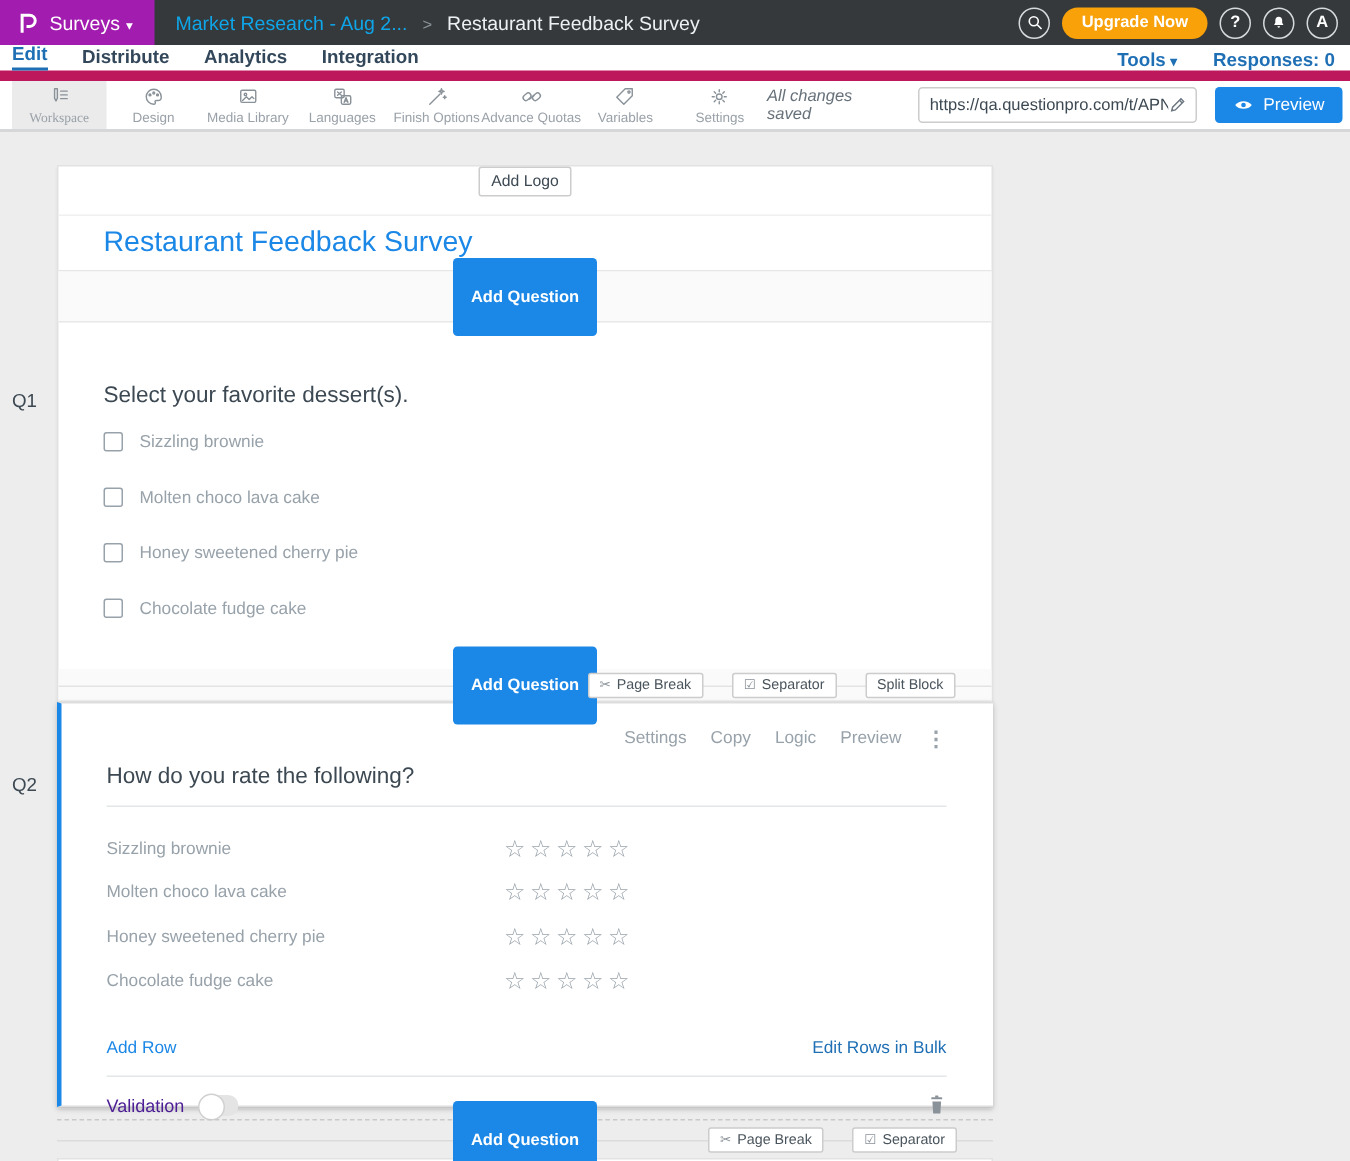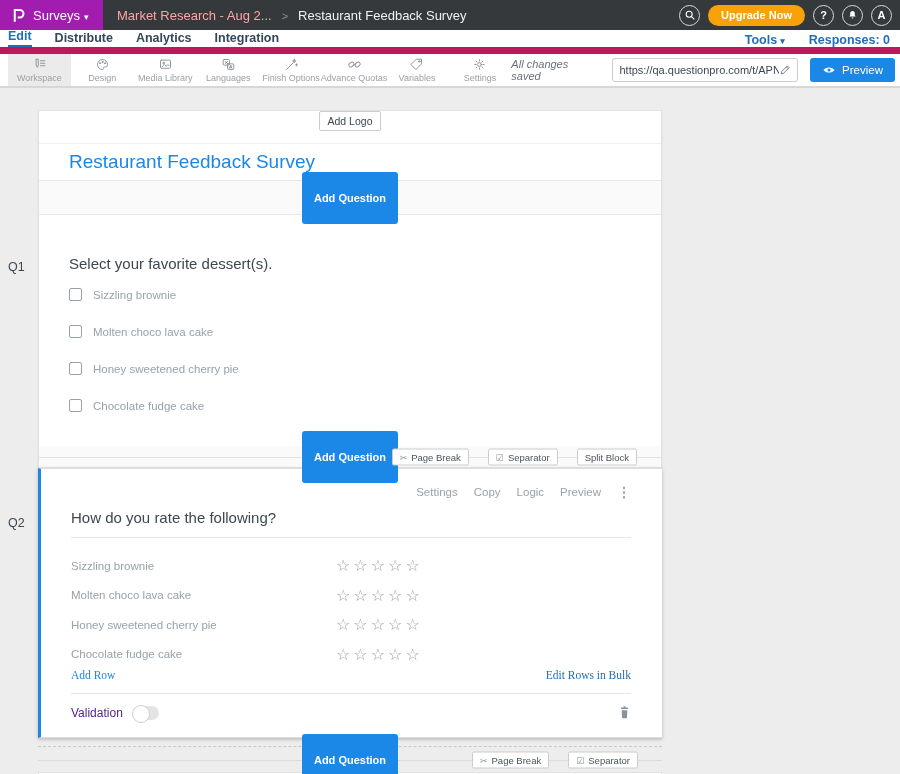--- a/index.html
+++ b/index.html
@@ -7,40 +7,40 @@
   body { font-family:"Liberation Sans", sans-serif; background:#ededed; overflow:hidden; }
   .app { width:900px; height:774px; position:relative; background:#ededed; }
 
   
   .topbar { height:30px; background:#35393b; display:flex; align-items:center; }
   .logo-box { width:103px; height:30px; background:#a21caf; display:flex; align-items:center; gap:7px; padding-left:11px; flex:none; }
   .logo-box svg { flex:none; }
   .product-label { color:#fff; font-size:13px; font-weight:500; }
   .caret::after { content:"▾"; font-size:9px; color:#fff; margin-left:4px; }
   .breadcrumb { display:flex; align-items:center; gap:10px; padding-left:14px; font-size:13px; }
-  .crumb-parent { color:#fca5a5; }
+  .crumb-parent { color:#0ea5e9; }
   .crumb-sep::before { content:">"; color:#8a9299; font-size:11px; }
   .crumb-current { color:#eef1f3; }
   .topbar-right { margin-left:auto; display:flex; align-items:center; gap:8px; padding-right:8px; }
   .circle-btn { width:21px; height:21px; border:1.5px solid #d7dadc; border-radius:50%; display:flex; align-items:center; justify-content:center; color:#fff; font-size:11px; font-weight:bold; background:transparent; cursor:pointer; }
   .upgrade-btn { background:#f9a109; color:#fff; border:none; border-radius:11px; height:21px; padding:0 13px; font-size:11px; font-weight:bold; cursor:pointer; }
 
   
   .tabrow { height:24px; background:#fff; display:flex; align-items:flex-end; padding:0 8px; border-bottom:7px solid #be185d; }
   .tab { font-size:12.5px; font-weight:600; color:#33475b; margin-right:23px; padding:3px 0 2px; cursor:pointer; }
   .tab.active { color:#1f6fb5; border-bottom:2px solid #1f6fb5; }
   .tabrow-right { margin-left:auto; display:flex; align-items:center; gap:24px; padding-right:2px; }
   .tools-link { font-size:12.5px; font-weight:600; color:#1f6fb5; cursor:pointer; }
   .tools-link .caret2::after { content:"▾"; font-size:9px; margin-left:3px; }
   .responses-label { font-size:12.5px; font-weight:600; color:#1f6fb5; }
 
   
   .toolbar { height:34px; background:#fff; border-bottom:2px solid #d5d7d9; display:flex; align-items:stretch; padding-left:8px; }
   .tool { width:63px; display:flex; flex-direction:column; align-items:center; justify-content:center; gap:1px; cursor:pointer; }
-  .tool.active { background:#ebebeb; }
+  .tool.active { background:#ebebeb;font-family:Liberation Serif, serif; }
   .tool svg { width:17px; height:15px; stroke:#8a9299; fill:none; stroke-width:1.5; stroke-linecap:round; stroke-linejoin:round; }
   .tool-label { font-size:9px; color:#9aa1a8; white-space:nowrap; }
   .toolbar-right { margin-left:auto; display:flex; align-items:center; gap:12px; padding-right:5px; }
   .saved-text { font-size:11px; font-style:italic; color:#67717a; }
   .url-box { width:186px; height:24px; border:1px solid #ccc; border-radius:3px; background:#fff; display:flex; align-items:center; padding:0 6px; }
   .url-input { border:none; outline:none; flex:1; min-width:0; font-size:11px; color:#3c4852; font-family:"Liberation Sans", sans-serif; background:transparent; }
   .preview-btn { background:#1b87e6; color:#fff; border:none; border-radius:3px; height:24px; padding:0 12px; font-size:11.5px; display:flex; align-items:center; gap:6px; cursor:pointer; }
 
   
   .content { position:relative; height:686px; padding-top:22px; }
@@ -75,21 +75,21 @@
   .q2-toolbar { display:flex; justify-content:flex-end; align-items:center; gap:16px; padding-top:15px; font-size:11.5px; color:#98a2aa; }
   .q2-link { cursor:pointer; }
   .icon-dots::before { content:"⋮"; font-size:14px; font-weight:bold; color:#98a2aa; }
   .q2-title { margin-top:9px; font-size:15px; font-weight:500; color:#3c4852; padding-bottom:11px; border-bottom:1px solid #e4e6e8; }
   .rating-rows { margin-top:13px; }
   .rating-row { display:flex; align-items:center; height:29.5px; }
   .rating-label { width:265px; font-size:11.5px; color:#98a2aa; }
   .stars { display:flex; }
   .star { font-size:16px; color:#9aa3ab; margin-right:3px; cursor:pointer; }
   .star::before { content:"☆"; }
-  .addrow-line { display:flex; justify-content:space-between; align-items:center; margin-top:0; font-size:11.5px;font-family:Liberation Serif, serif; }
+  .addrow-line { display:flex; justify-content:space-between; align-items:center; margin-top:24px; font-size:11.5px; }
   .addrow-link { color:#1b87e6; cursor:pointer; }
   .editrows-link { color:#1f6fb5; cursor:pointer; }
   .validation-line { border-top:1px solid #e4e6e8; margin-top:12px; display:flex; align-items:center; padding-top:11px; }
   .validation-label { font-size:12px; color:#4c1d95; }
   .toggle { width:26px; height:14px; background:#e4e4e4; border-radius:7px; position:relative; margin-left:10px; cursor:pointer; }
   .toggle::before { content:""; position:absolute; left:-1px; top:-1px; width:16px; height:16px; background:#fff; border:1px solid #d0d0d0; border-radius:50%; }
   .trash-btn { margin-left:auto; cursor:pointer; display:flex; }
 
   .between { position:relative; margin-top:7px; height:26px; border-top:1px dashed #c9c9c9; display:flex; align-items:center; justify-content:center; }
   .between::before { content:""; position:absolute; left:0; right:0; top:50%; border-top:1px solid #dcdcdc; }

